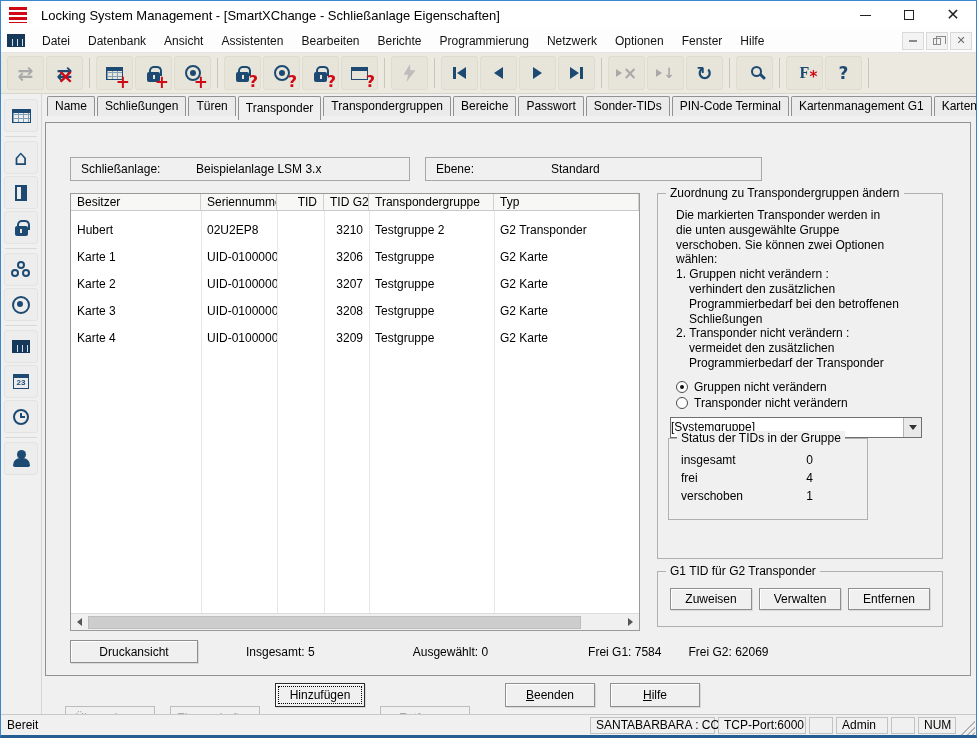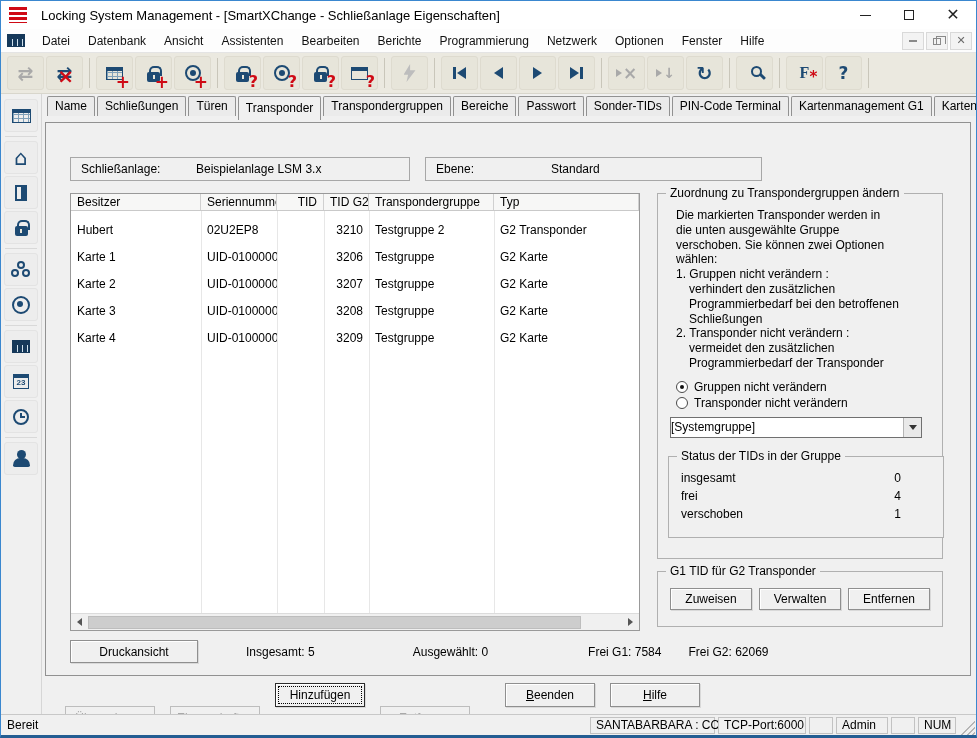--- a/index.html
+++ b/index.html
@@ -125,21 +125,21 @@
   .desc-line{font-size:12px;line-height:14.8px;color:#000;}
   .desc-line.indent{padding-left:13px;}
   .radio-row{display:flex;align-items:center;margin-top:2px;gap:6px;font-size:12px;cursor:default;}
   .radio-row.first{margin-top:9px;}
   .radio{width:12px;height:12px;border:1px solid #4a4a4a;border-radius:50%;background:#fff;position:relative;flex:0 0 auto;}
   .radio.sel::after{content:"";position:absolute;left:3px;top:3px;width:4px;height:4px;border-radius:50%;background:#111;}
   .dropdown{margin-top:7px;margin-left:-6px;width:252px;height:21px;border:1px solid #707070;background:#fff;display:flex;align-items:center;}
   .dd-value{flex:1;font-size:12px;white-space:nowrap;overflow:hidden;}
   .dd-btn{width:18px;height:100%;border-left:1px solid #b5b5b5;background:#e9e9e9;display:flex;align-items:center;justify-content:center;}
   .dd-tri{border-left:4px solid transparent;border-right:4px solid transparent;border-top:5px solid #333;}
-  .gb-status{margin-top:18px;margin-left:-8px;width:276px;height:82px;padding:12px 0 0 12px;}
+  .gb-status{margin-top:0;margin-left:-8px;width:200px;height:82px;padding:12px 12px 0 12px;}
   .st-row{display:flex;font-size:12px;line-height:18px;padding-right:42px;}
   .st-label{flex:1;}
   .exec-wrap{display:flex;justify-content:center;margin-top:9px;margin-left:-8px;width:252px;}
   
   .btn{font-size:12px;color:#000;background:#f0f0f0;border:1px solid #8f8f8f;height:22px;
     display:inline-flex;align-items:center;justify-content:center;cursor:default;
     box-shadow:inset 1px 1px 0 #fff, 1px 1px 0 #d9d9d9;}
   .btn.disabled{color:#a9a9a9;border-color:#bdbdbd;box-shadow:none;margin-top:45px;}
   .btn.default{border:1px solid #2c2c2c;outline:1px dotted #000;outline-offset:-4px;}
   .gb-g1{margin-top:12px;height:56px;padding:16px 12px 0 12px;display:flex;justify-content:space-between;}

